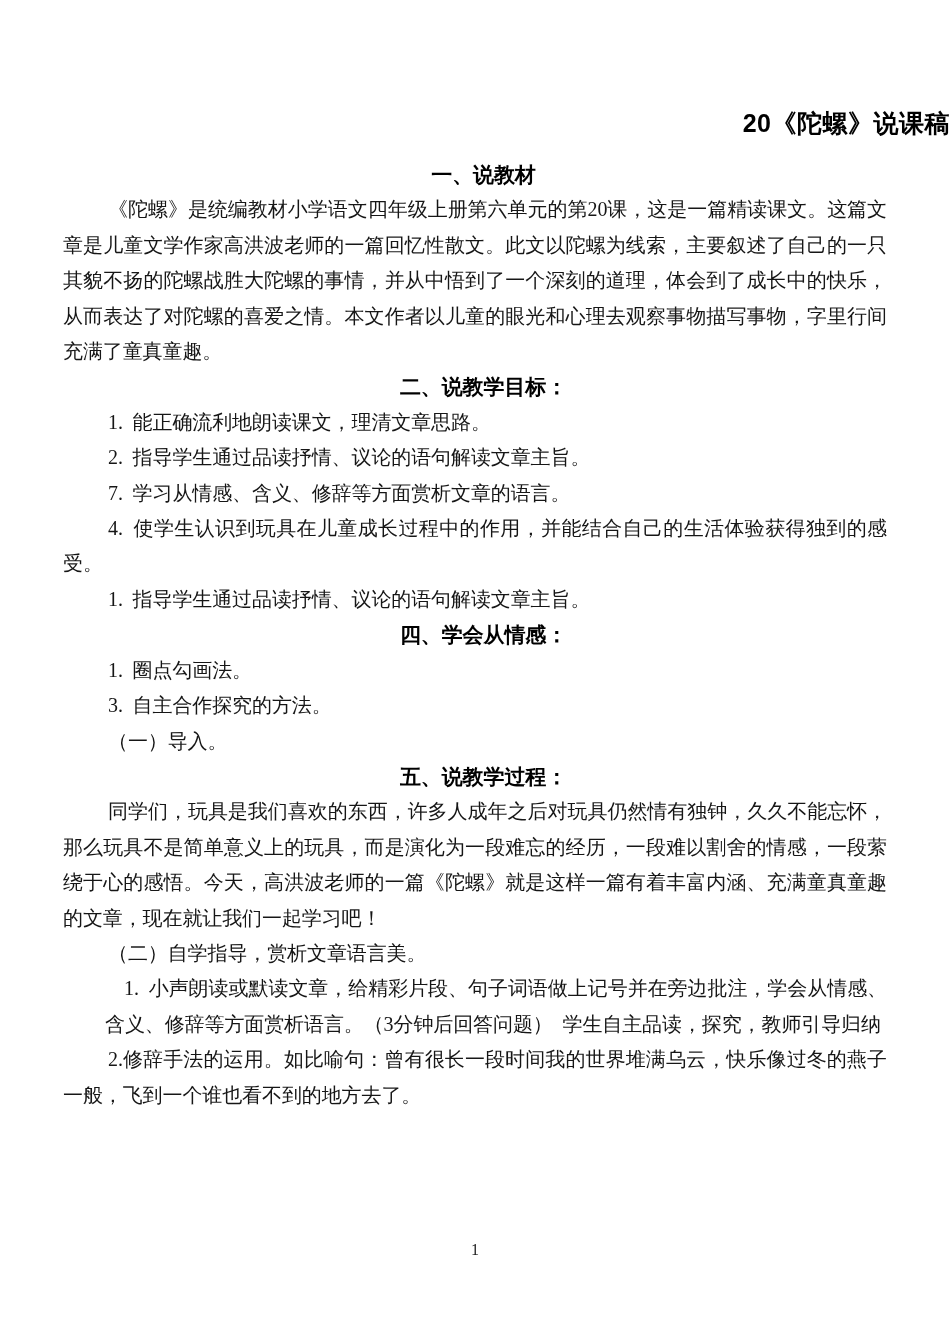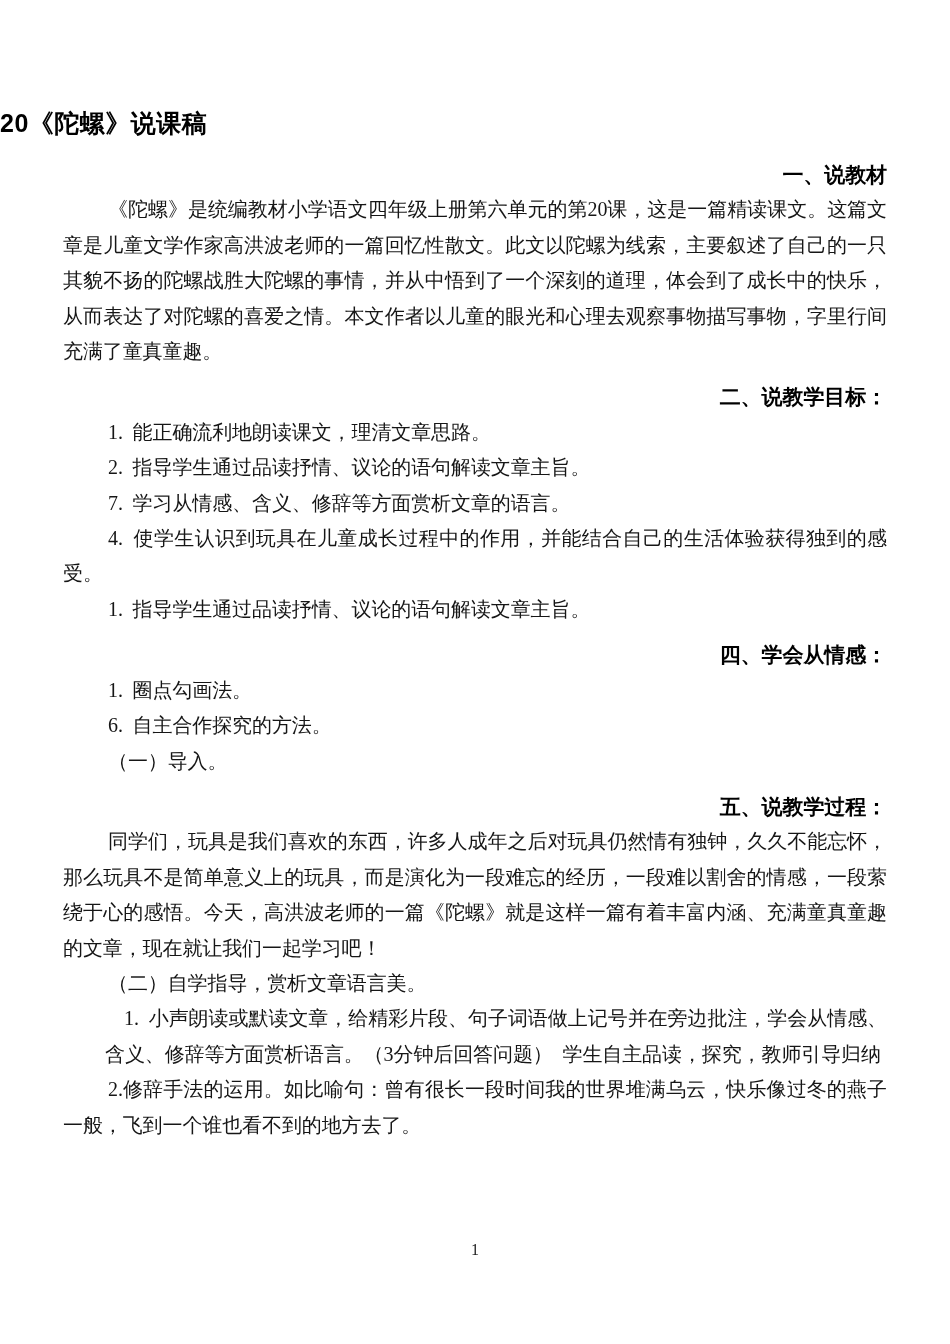--- a/index.html
+++ b/index.html
@@ -7,21 +7,21 @@
     position: relative;
     width: 950px;
     height: 1344px;
     background: #ffffff;
     color: #161616;
     font-family: "Liberation Serif", serif;
     overflow: hidden;
   }
   .doc-title {
     padding-top: 103px;
-    text-align: left;
+    text-align: right;
     font-family: "Liberation Sans", sans-serif;
     font-weight: bold;
     font-size: 25px;
     line-height: 40px;
     color: #000000;
     letter-spacing: 0.5px;
   }
   .doc-body {
     width: 824px;
     margin: 14px auto 0 auto;
@@ -34,23 +34,22 @@
     margin: 0;
     white-space: pre-wrap;
     word-break: normal;
   }
   .blk-heading {
     font-family: "Liberation Sans", sans-serif;
     font-weight: bold;
     font-size: 21px;
     color: #000000;
     padding-left: 17px;
-    text-align: right;
+    text-align: center;
     text-indent: 0;
-    margin-top: 10px;
   }
   .blk-para, .blk-item { text-indent: 45px; }
   .blk-item-hanging { margin-left: 42px; text-indent: 19px; }
   .page-number {
     position: absolute;
     top: 1240px;
     left: 0;
     width: 100%;
     text-align: center;
     font-size: 16px;
@@ -68,21 +67,21 @@
       <div class="blk blk-heading">一、说教材</div>
       <div class="blk blk-para">《陀螺》是统编教材小学语文四年级上册第六单元的第20课，这是一篇精读课文。这篇文章是儿童文学作家高洪波老师的一篇回忆性散文。此文以陀螺为线索，主要叙述了自己的一只其貌不扬的陀螺战胜大陀螺的事情，并从中悟到了一个深刻的道理，体会到了成长中的快乐，从而表达了对陀螺的喜爱之情。本文作者以儿童的眼光和心理去观察事物描写事物，字里行间充满了童真童趣。</div>
       <div class="blk blk-heading">二、说教学目标：</div>
       <div class="blk blk-item">1.  能正确流利地朗读课文，理清文章思路。</div>
       <div class="blk blk-item">2.  指导学生通过品读抒情、议论的语句解读文章主旨。</div>
       <div class="blk blk-item">7.  学习从情感、含义、修辞等方面赏析文章的语言。</div>
       <div class="blk blk-item">4.  使学生认识到玩具在儿童成长过程中的作用，并能结合自己的生活体验获得独到的感受。</div>
       <div class="blk blk-item">1.  指导学生通过品读抒情、议论的语句解读文章主旨。</div>
       <div class="blk blk-heading">四、学会从情感：</div>
       <div class="blk blk-item">1.  圈点勾画法。</div>
-      <div class="blk blk-item">6.  自主合作探究的方法。</div>
+      <div class="blk blk-item">3.  自主合作探究的方法。</div>
       <div class="blk blk-para">（一）导入。</div>
       <div class="blk blk-heading">五、说教学过程：</div>
       <div class="blk blk-para">同学们，玩具是我们喜欢的东西，许多人成年之后对玩具仍然情有独钟，久久不能忘怀，那么玩具不是简单意义上的玩具，而是演化为一段难忘的经历，一段难以割舍的情感，一段萦绕于心的感悟。今天，高洪波老师的一篇《陀螺》就是这样一篇有着丰富内涵、充满童真童趣的文章，现在就让我们一起学习吧！</div>
       <div class="blk blk-para">（二）自学指导，赏析文章语言美。</div>
       <div class="blk blk-item-hanging">1.  小声朗读或默读文章，给精彩片段、句子词语做上记号并在旁边批注，学会从情感、含义、修辞等方面赏析语言。（3分钟后回答问题）  学生自主品读，探究，教师引导归纳</div>
       <div class="blk blk-para">2.修辞手法的运用。如比喻句：曾有很长一段时间我的世界堆满乌云，快乐像过冬的燕子一般，飞到一个谁也看不到的地方去了。</div>
     </div>
 
   <div class="page-number">1</div>
 </div>

